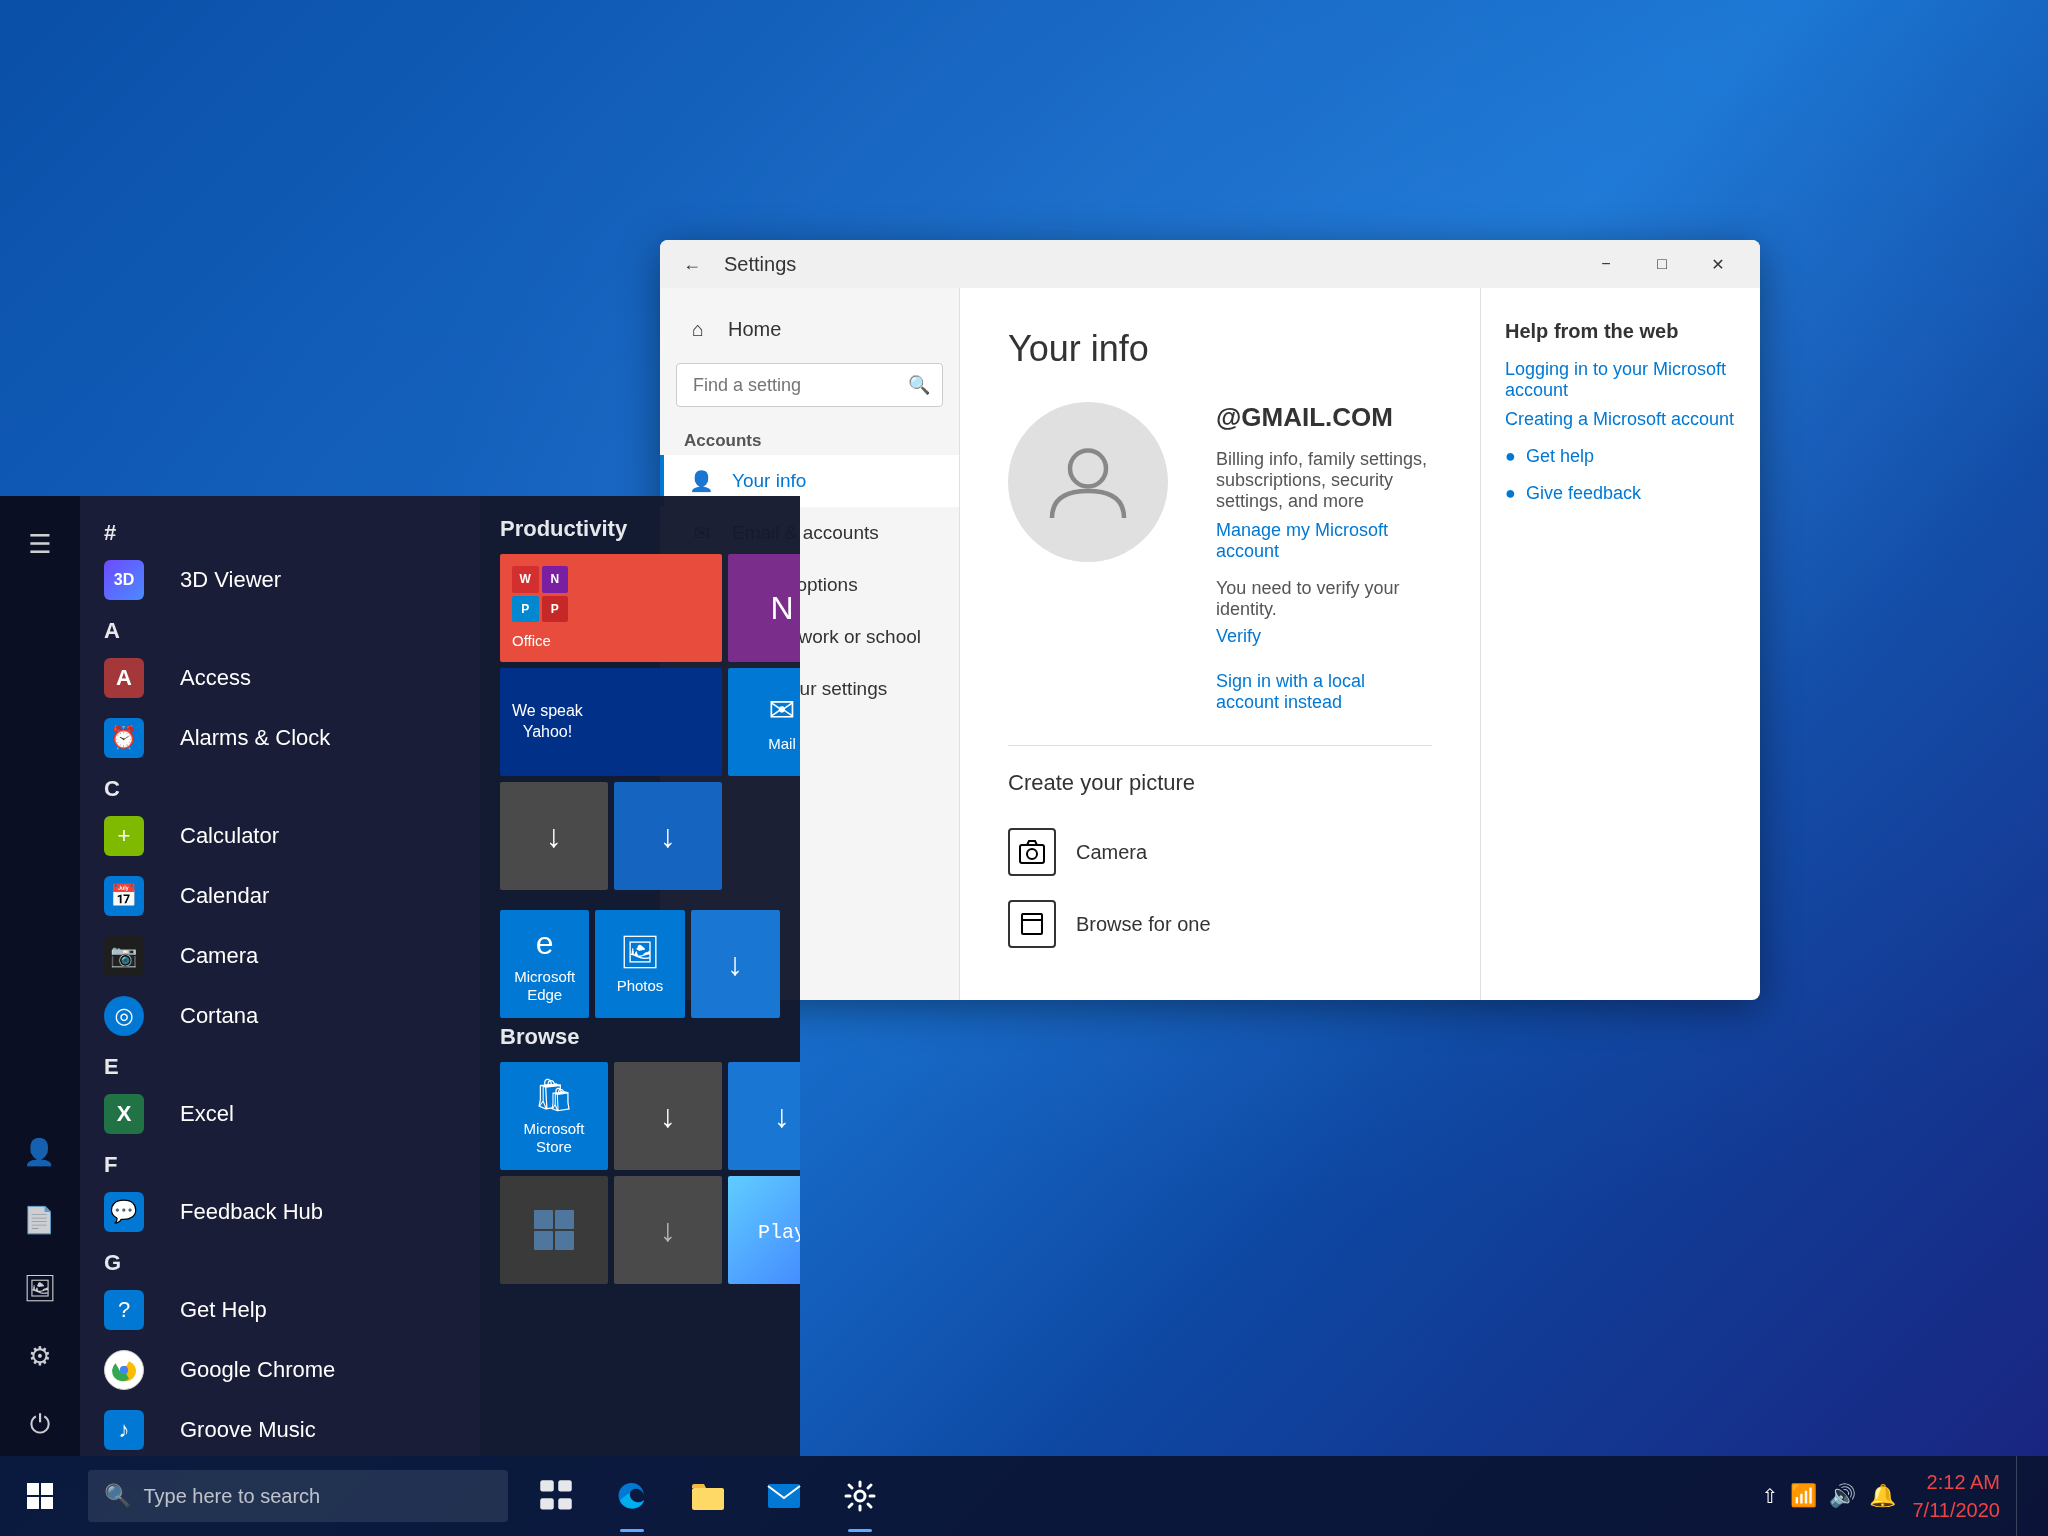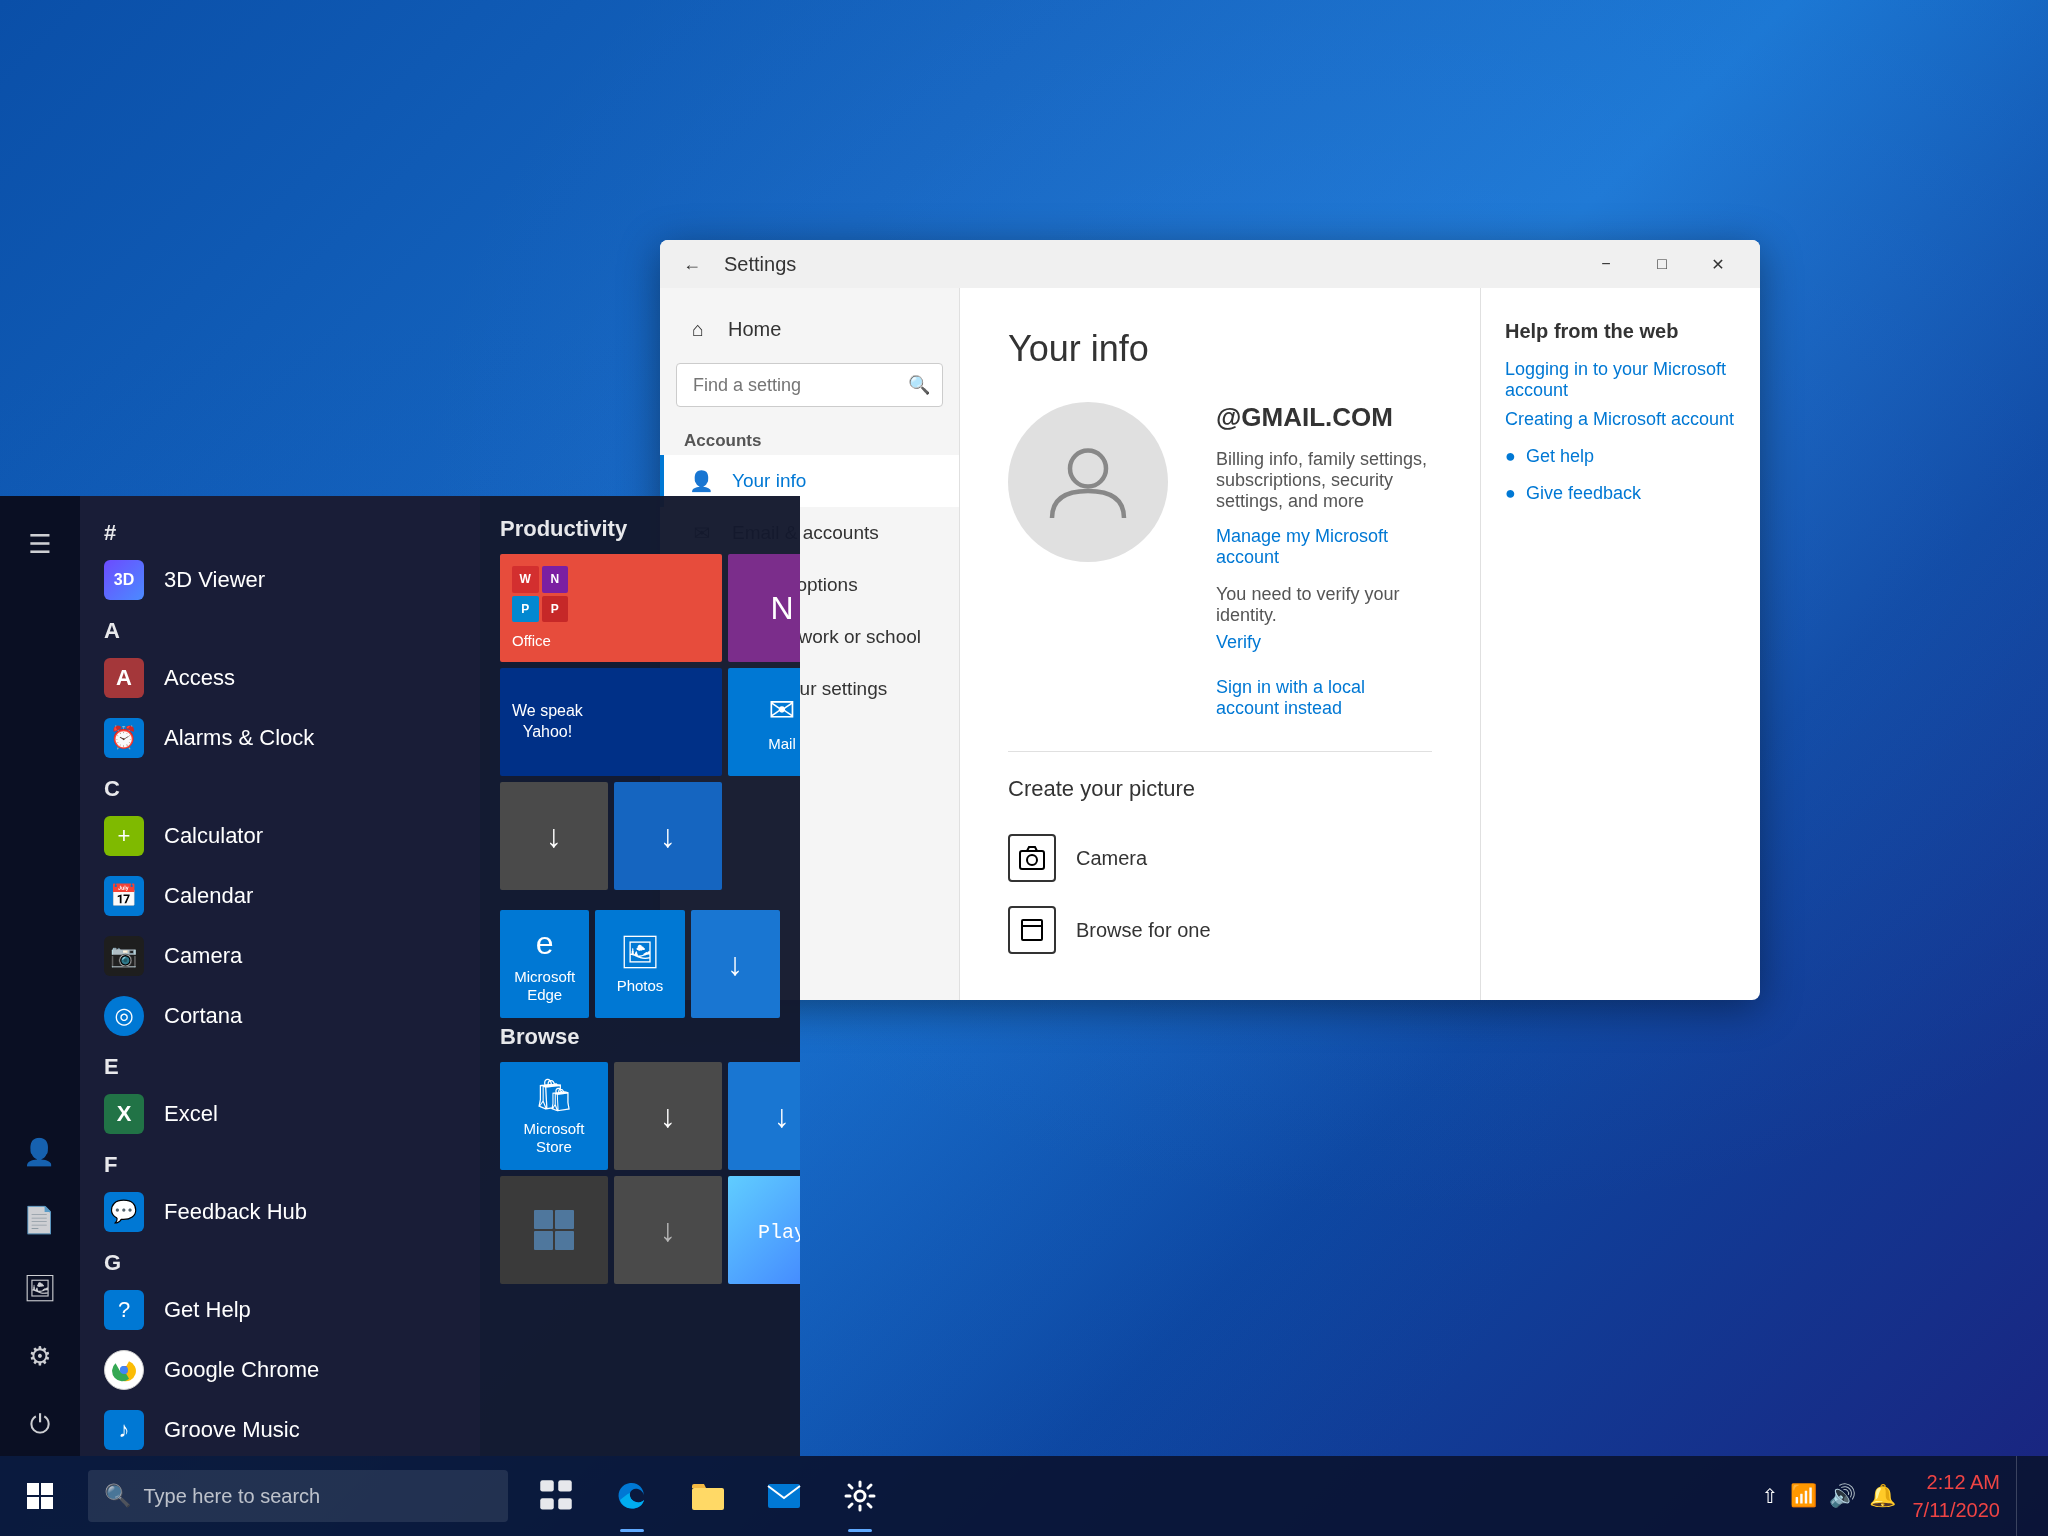--- a/index.html
+++ b/index.html
@@ -152,21 +152,21 @@
     }
     .start-section-header {
       color: rgba(255,255,255,0.9);
       font-size: 22px;
       font-weight: 600;
       padding: 8px 24px 4px;
     }
     .start-app-item {
       display: flex;
       align-items: center;
-      gap: 20px;
+      gap: 36px;
       padding: 10px 24px;
       cursor: pointer;
       color: white;
       font-size: 22px;
     }
     .start-app-icon {
       width: 40px;
       height: 40px;
       display: flex;
       align-items: center;
@@ -383,21 +383,21 @@
     }
     .profile-email {
       font-size: 26px;
       font-weight: 600;
       color: #333;
       margin-bottom: 16px;
     }
     .profile-billing-text {
       font-size: 18px;
       color: #555;
-      margin-bottom: 14px;
+      margin-bottom: 8px;
     }
     .profile-link {
       color: #0078d4;
       font-size: 18px;
       cursor: pointer;
       text-decoration: none;
     }
     .verify-section {
       margin-top: 16px;
     }

